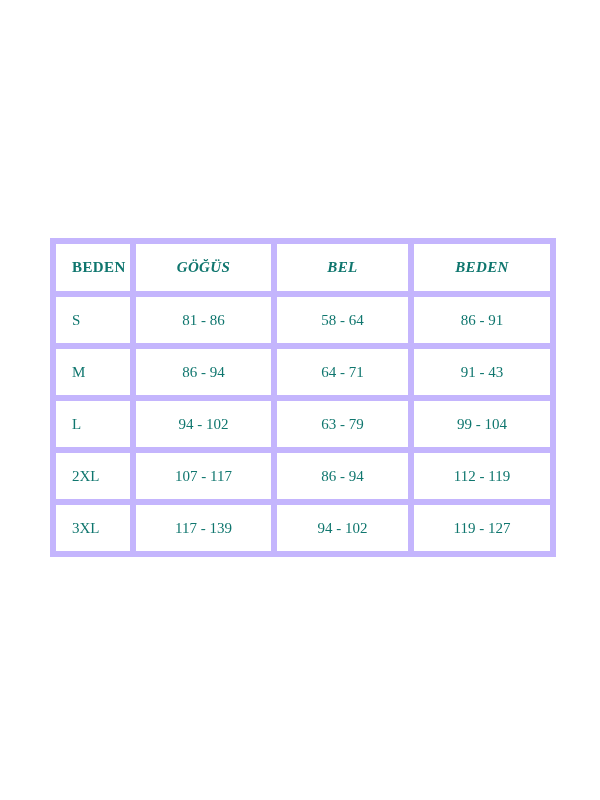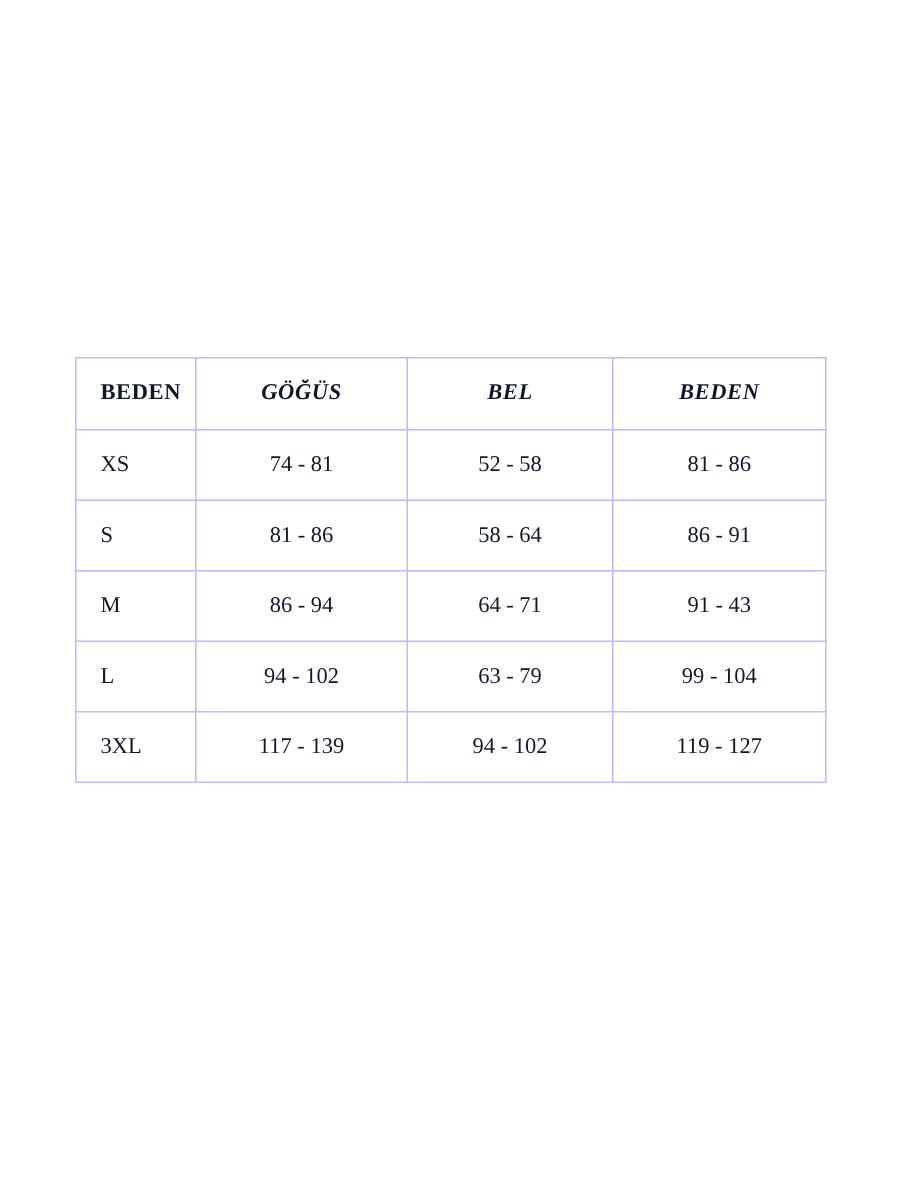--- a/index.html
+++ b/index.html
@@ -31,25 +31,25 @@
     table-layout: fixed;
     background: #ffffff;
   }
   table.size-table col.c0 { width: 80px; }
   table.size-table col.c1 { width: 141px; }
   table.size-table col.c2 { width: 137px; }
   table.size-table col.c3 { width: 142px; }
 
   table.size-table th,
   table.size-table td {
-    border: 1px solid #c4b5fd;
+    border: 6px solid #c4b5fd;
     height: 46px;
     padding: 0 4px;
     font-size: 15px;
-    color: #0f172a;
+    color: #0f766e;
     vertical-align: middle;
   }
   table.size-table thead th {
     height: 47px;
     font-weight: bold;
     font-size: 15px;
     letter-spacing: 0.4px;
   }
   table.size-table thead th.head-beden {
     text-align: left;
@@ -83,44 +83,44 @@
       <thead>
         <tr>
           <th class="head-beden">BEDEN</th>
           <th class="head-measure">GÖĞÜS</th>
           <th class="head-measure">BEL</th>
           <th class="head-measure">BEDEN</th>
         </tr>
       </thead>
       <tbody>
         <tr>
-          <td class="cell-size">XS</td>
-          <td class="cell-value">74 - 81</td>
-          <td class="cell-value">52 - 58</td>
-          <td class="cell-value">81 - 86</td>
-        </tr>
-        <tr>
           <td class="cell-size">S</td>
           <td class="cell-value">81 - 86</td>
           <td class="cell-value">58 - 64</td>
           <td class="cell-value">86 - 91</td>
         </tr>
         <tr>
           <td class="cell-size">M</td>
           <td class="cell-value">86 - 94</td>
           <td class="cell-value">64 - 71</td>
           <td class="cell-value">91 - 43</td>
         </tr>
         <tr>
           <td class="cell-size">L</td>
           <td class="cell-value">94 - 102</td>
           <td class="cell-value">63 - 79</td>
           <td class="cell-value">99 - 104</td>
         </tr>
         <tr>
+          <td class="cell-size">2XL</td>
+          <td class="cell-value">107 - 117</td>
+          <td class="cell-value">86 - 94</td>
+          <td class="cell-value">112 - 119</td>
+        </tr>
+        <tr>
           <td class="cell-size">3XL</td>
           <td class="cell-value">117 - 139</td>
           <td class="cell-value">94 - 102</td>
           <td class="cell-value">119 - 127</td>
         </tr>
       </tbody>
     </table>
   </div>
 </div>
 

